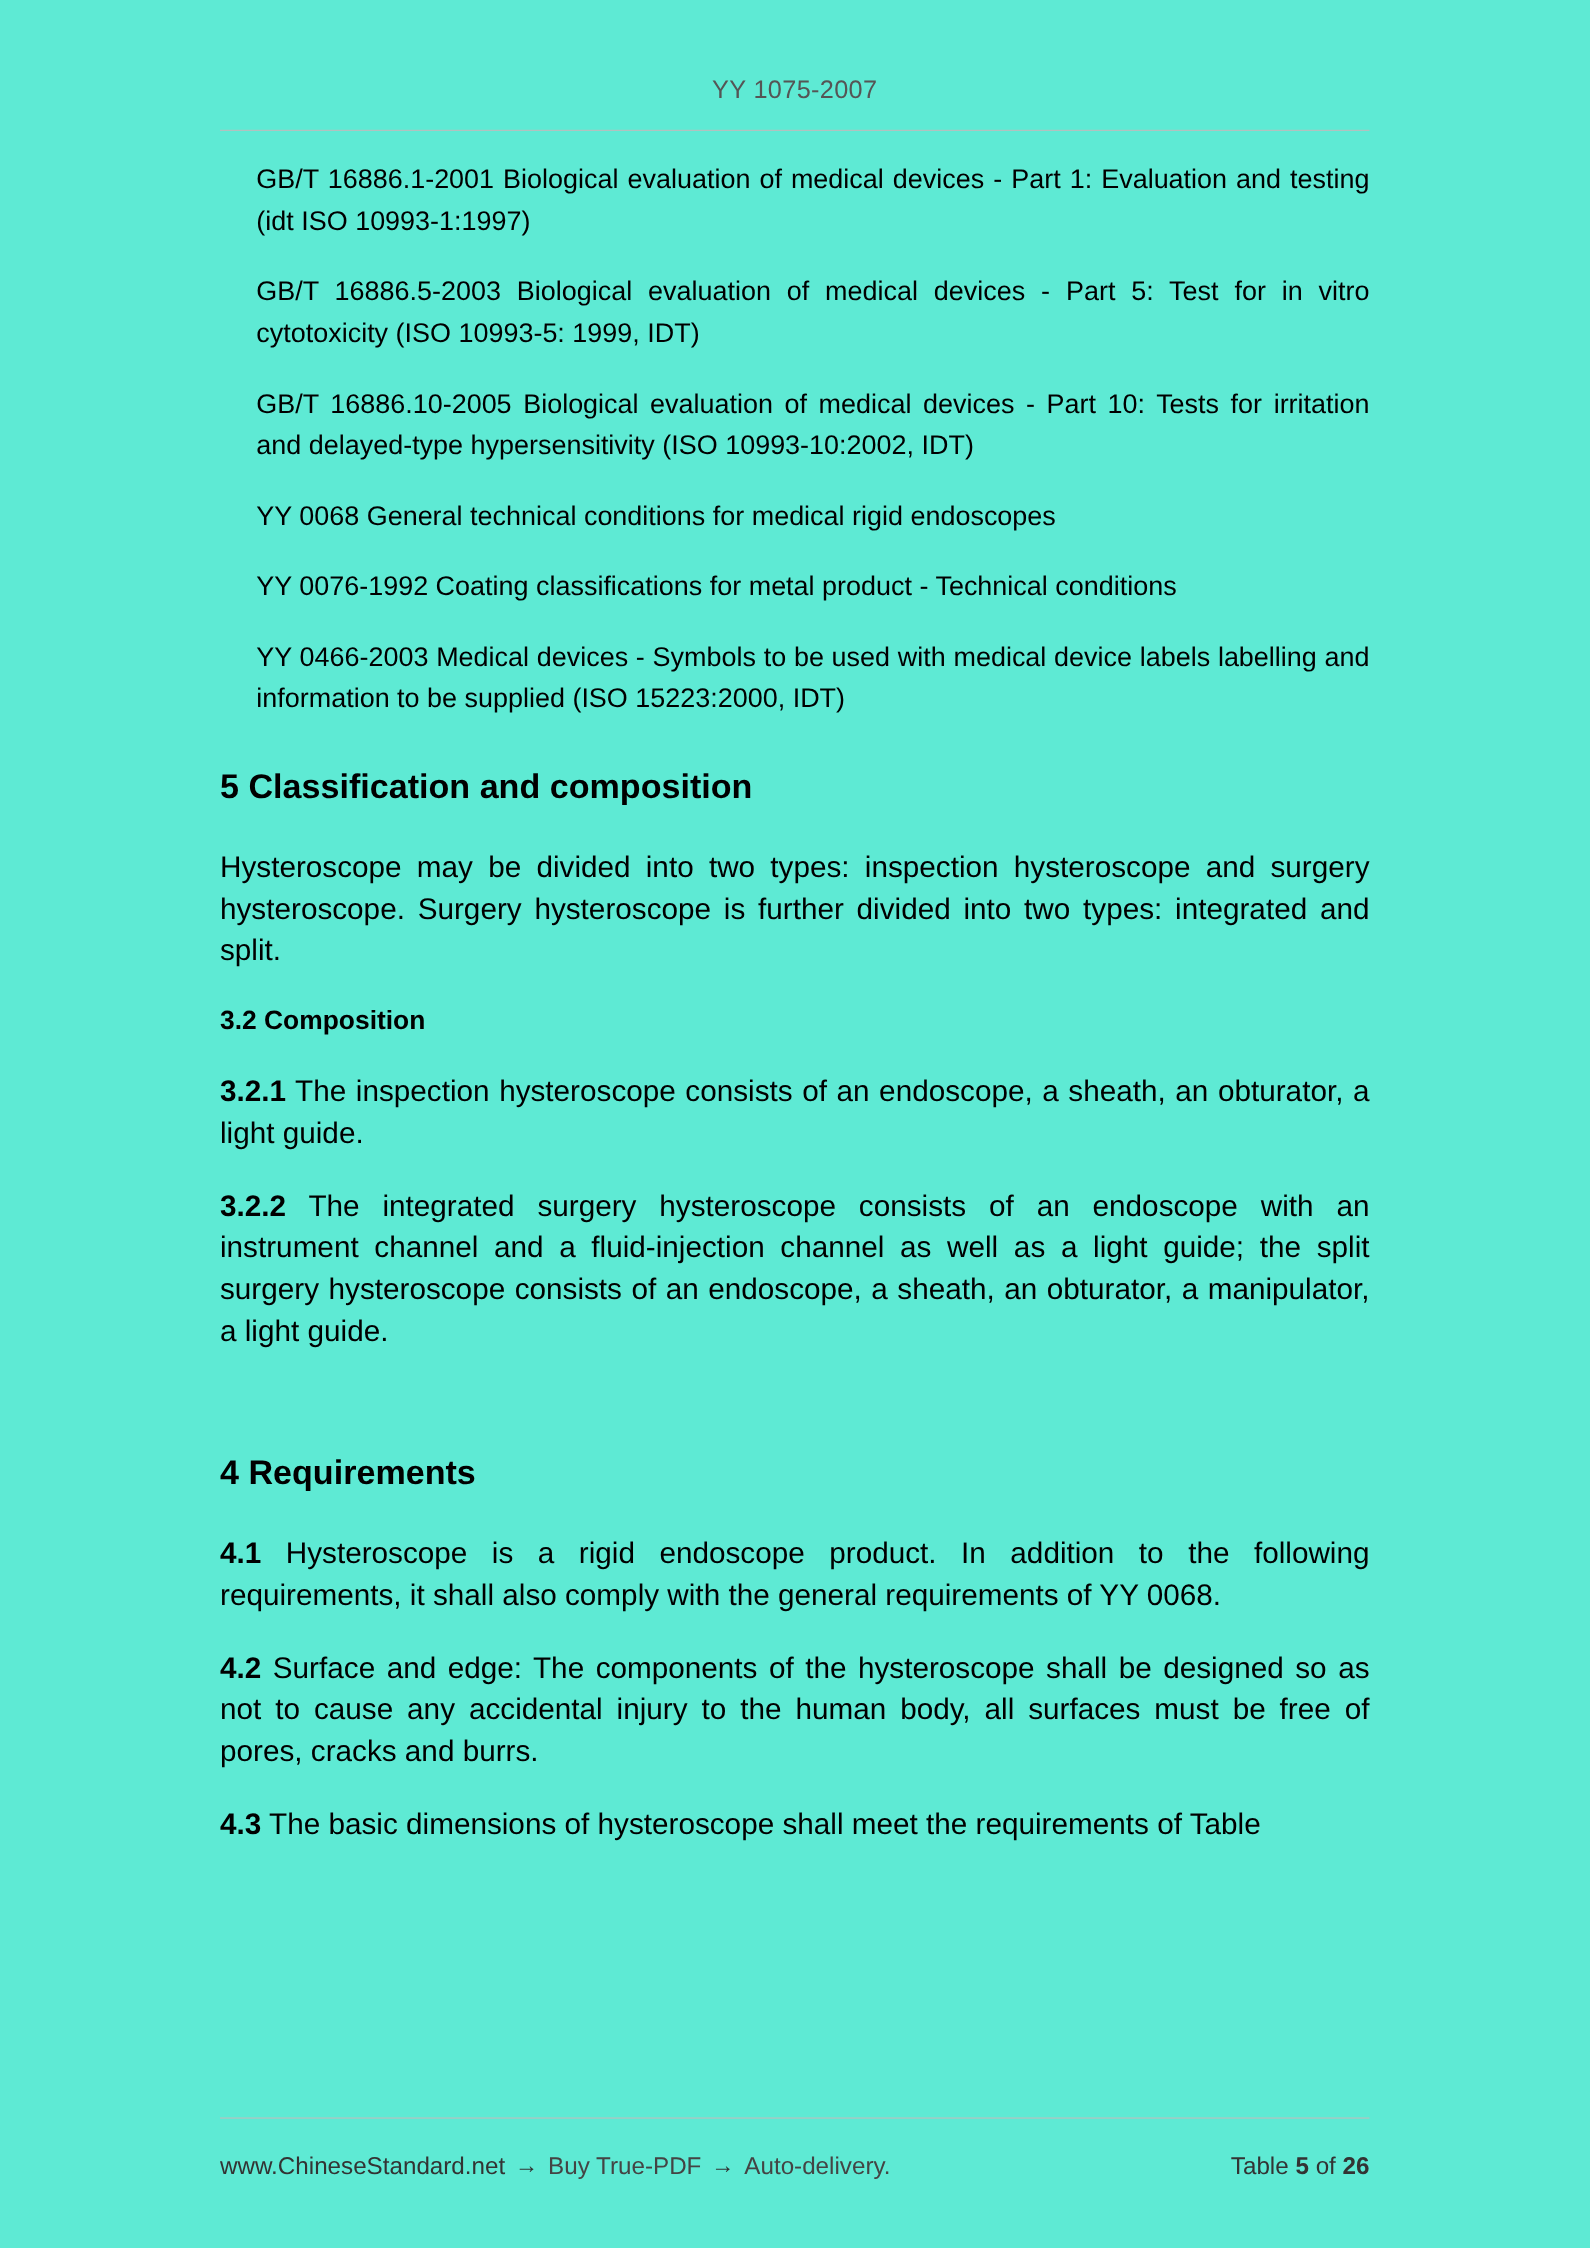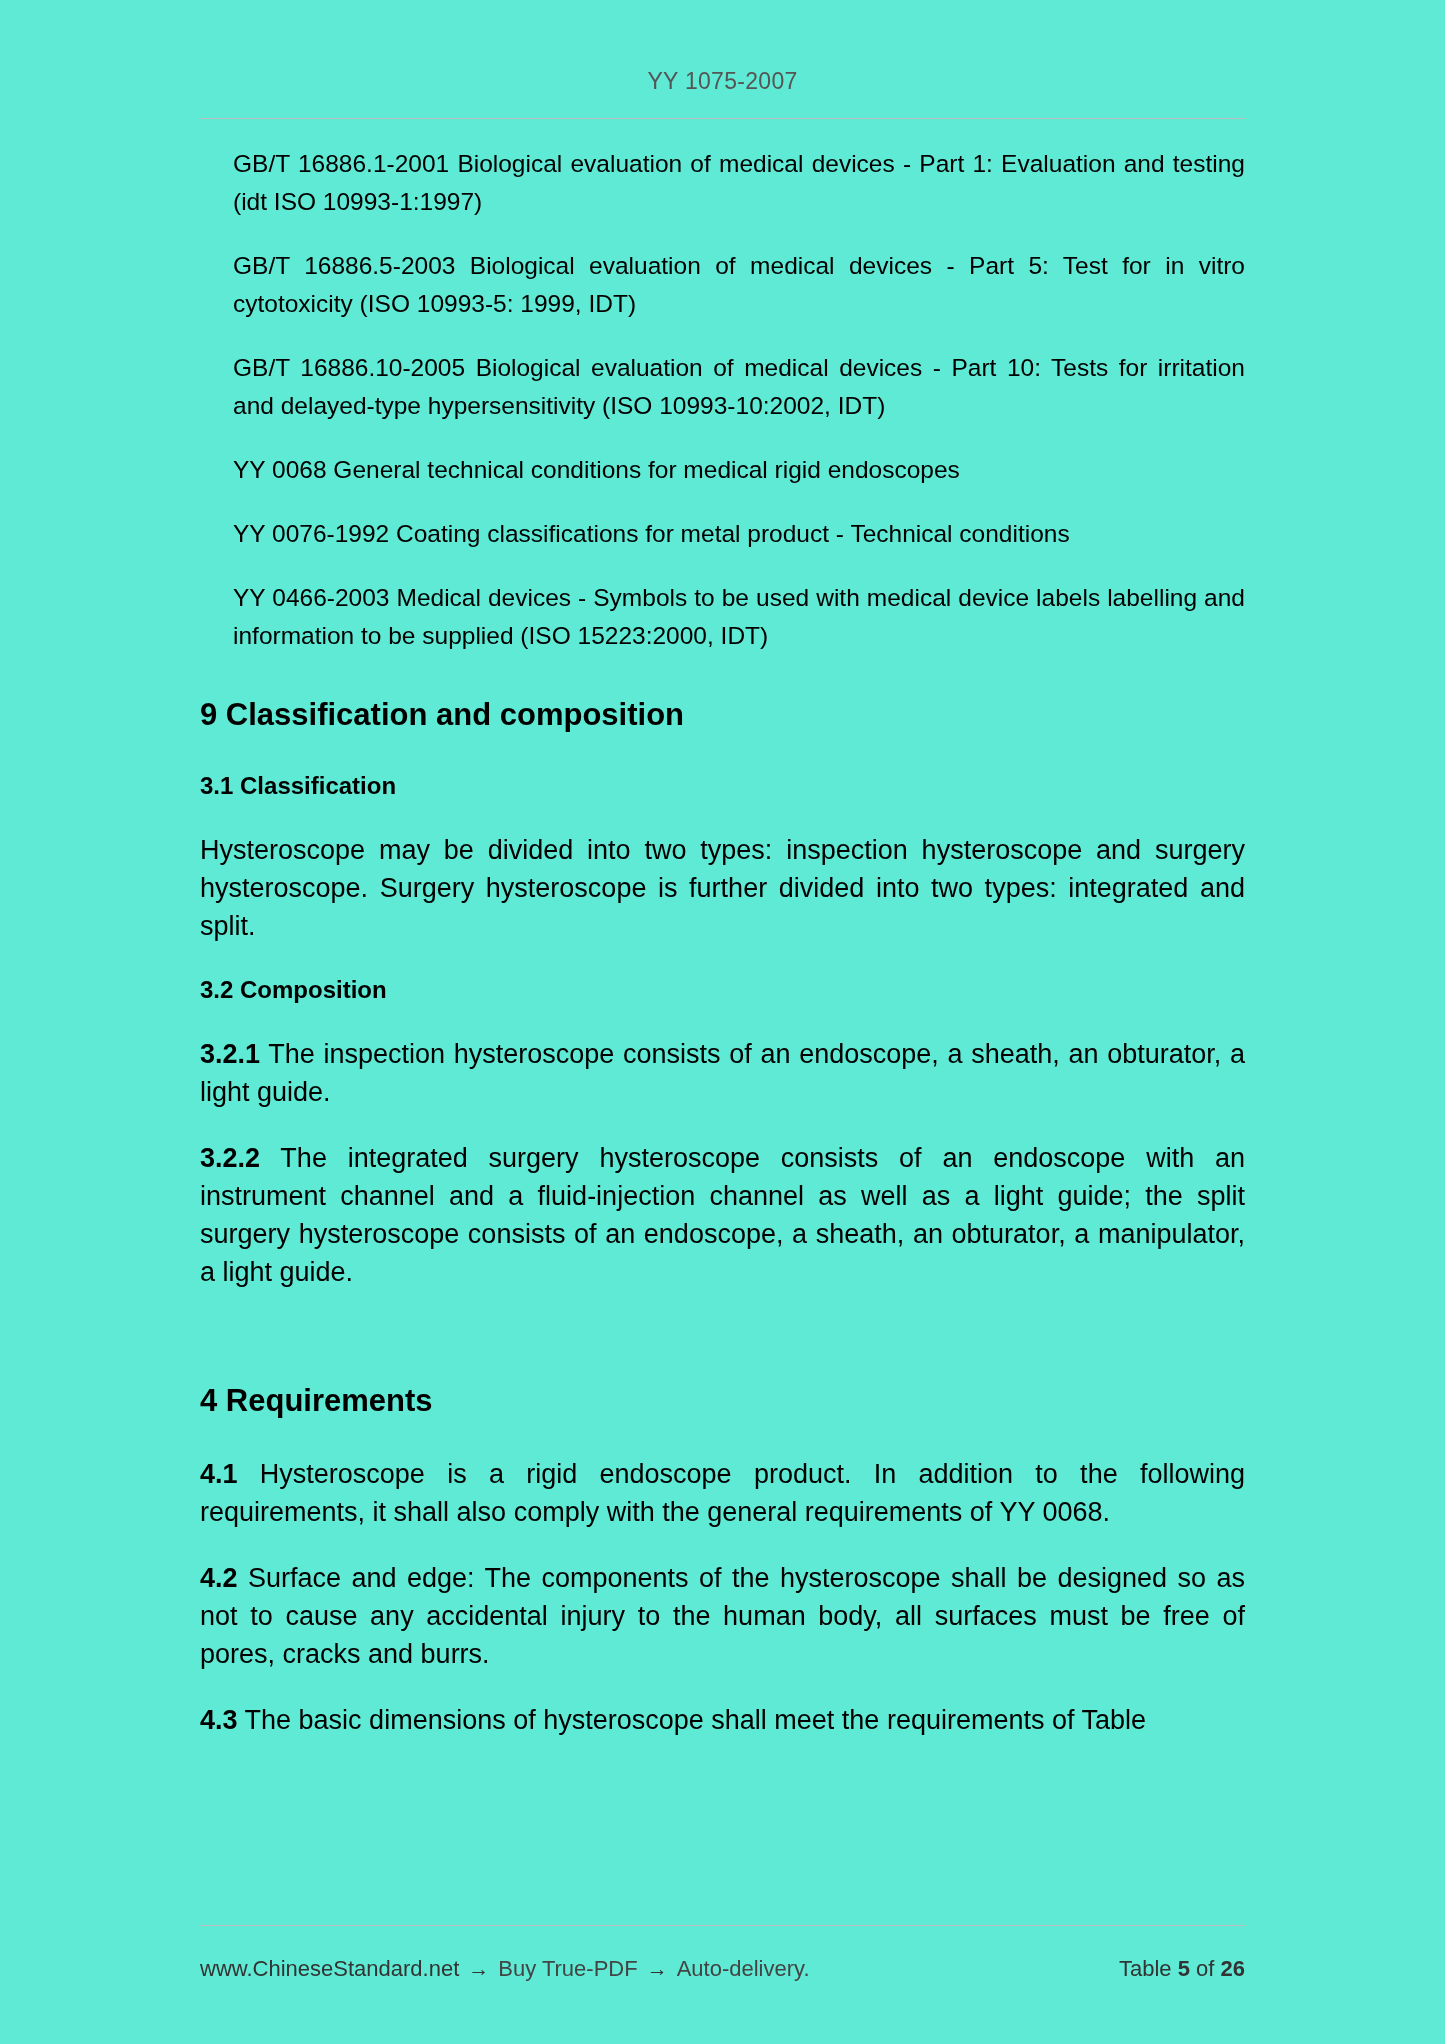--- a/index.html
+++ b/index.html
@@ -142,23 +142,22 @@
 
     <div class="indent-block">
       <p class="just">GB/T 16886.1-2001 Biological evaluation of medical devices - Part 1: Evaluation and testing (idt ISO 10993-1:1997)</p>
       <p class="just">GB/T 16886.5-2003 Biological evaluation of medical devices - Part 5: Test for in vitro cytotoxicity (ISO 10993-5: 1999, IDT)</p>
       <p class="just">GB/T 16886.10-2005 Biological evaluation of medical devices - Part 10: Tests for irritation and delayed-type hypersensitivity (ISO 10993-10:2002, IDT)</p>
       <p class="just">YY 0068 General technical conditions for medical rigid endoscopes</p>
       <p class="just">YY 0076-1992 Coating classifications for metal product - Technical conditions</p>
       <p class="just last-ref">YY 0466-2003 Medical devices - Symbols to be used with medical device labels labelling and information to be supplied (ISO 15223:2000, IDT)</p>
     </div>
 
-    <h1 class="sec">9 Classification and composition</h1>
+    <h1 class="sec">5 Classification and composition</h1>
 
-    <h2 class="sub">3.1 Classification</h2>
     <p class="body">Hysteroscope may be divided into two types: inspection hysteroscope and surgery hysteroscope. Surgery hysteroscope is further divided into two types: integrated and split.</p>
 
     <h2 class="sub">3.2 Composition</h2>
 
     <p class="body"><span class="num">3.2.1</span><span> The inspection hysteroscope consists of an endoscope, a sheath, an obturator, a light guide.</span></p>
 
     <p class="body"><span class="num">3.2.2</span><span> The integrated surgery hysteroscope consists of an endoscope with an instrument channel and a fluid-injection channel as well as a light guide; the split surgery hysteroscope consists of an endoscope, a sheath, an obturator, a manipulator, a light guide.</span></p>
 
     <div class="spacer-lg"></div>
 

